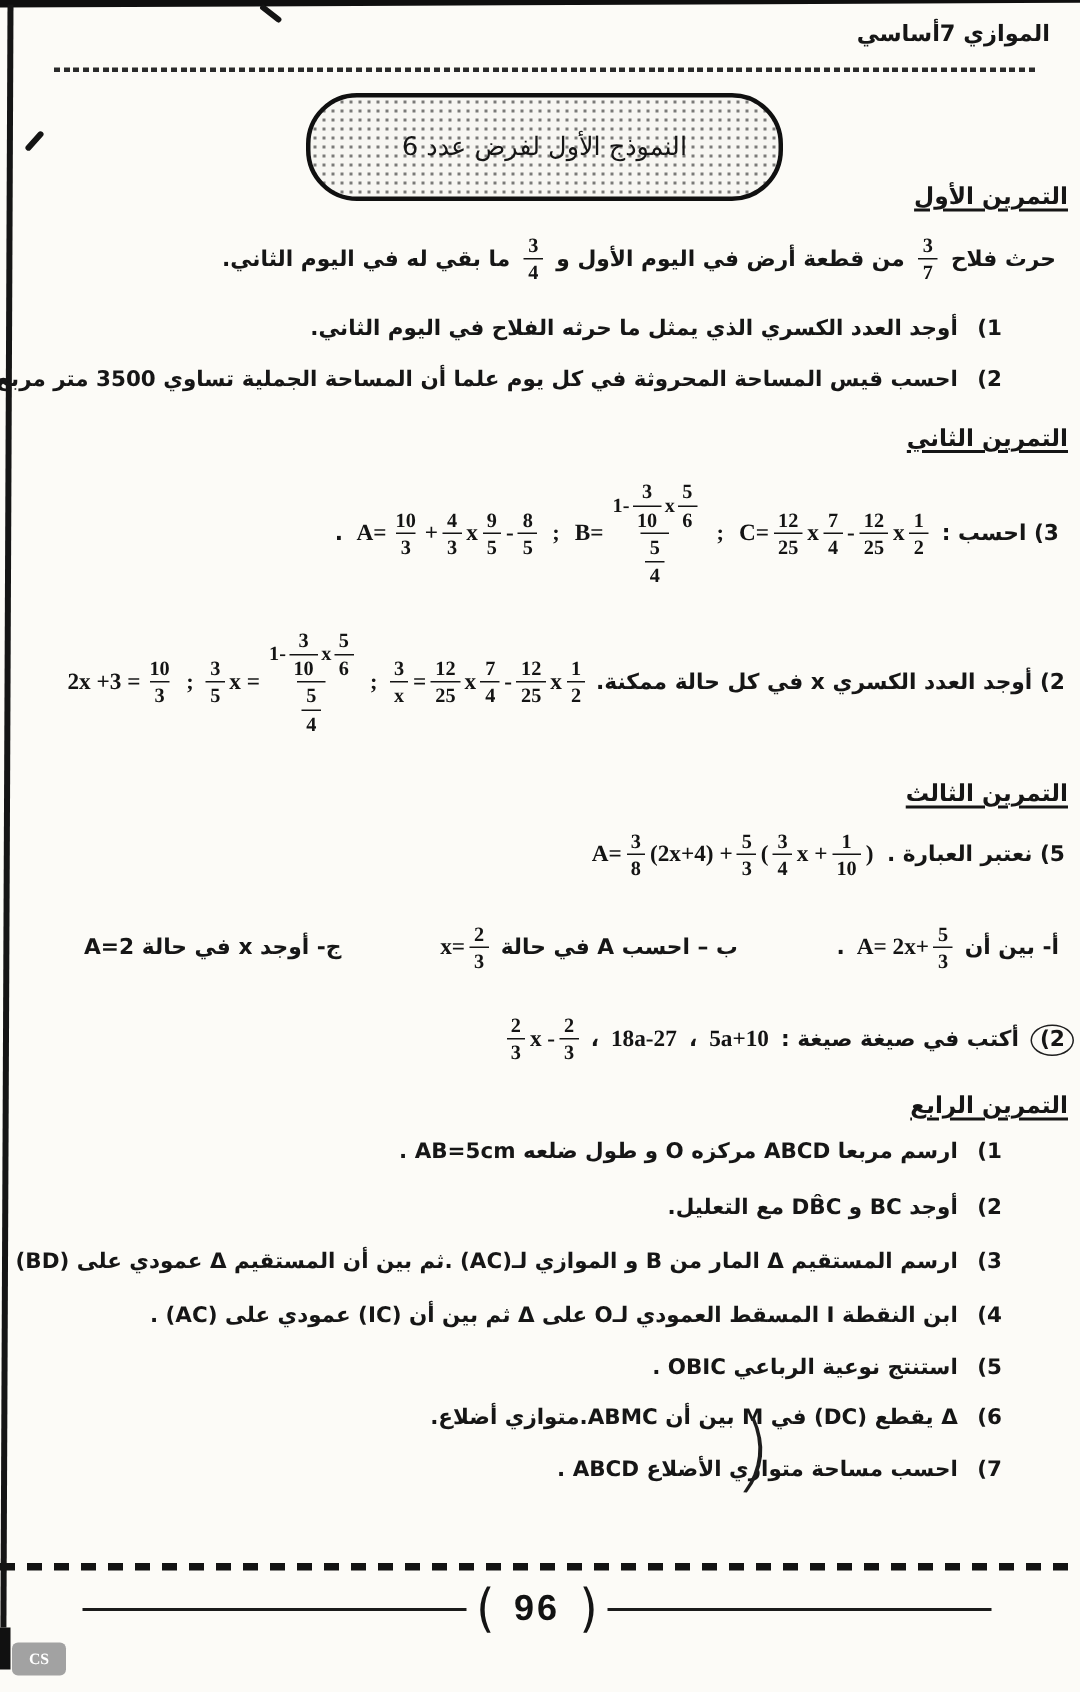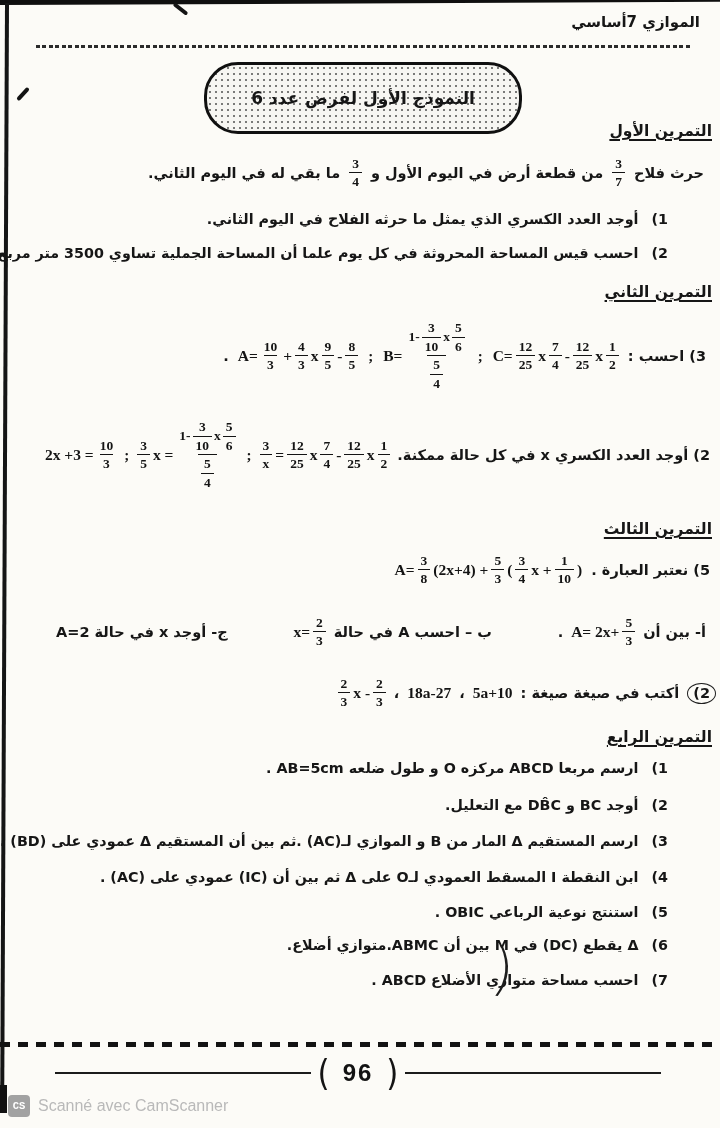--- a/index.html
+++ b/index.html
@@ -22,21 +22,21 @@
   .head-sep{position:absolute;top:45px;left:36px;right:28px;height:3.2px;
     background:repeating-linear-gradient(90deg,#2b2b2b 0 4px,transparent 4px 6.5px);}
   .title-box{
     position:absolute;top:62px;left:204px;width:312px;height:66px;
     border:3.5px solid #101010;border-radius:34px;
     background-color:#f7f6f2;
     background-image:radial-gradient(circle,rgba(20,20,20,.55) 1px,transparent 1.3px);
     background-size:6px 6px;
     display:flex;align-items:center;justify-content:center;
   }
-  .title-box span{font-size:17px;font-weight:700;direction:rtl;}
+  .title-box span{font-size:17px;font-weight:400;direction:rtl;}
   
   .ex-head{position:absolute;direction:rtl;font-size:15.5px;font-weight:800;
     text-decoration:underline;text-decoration-thickness:2px;text-underline-offset:3px;white-space:nowrap;}
   .h1{top:122px;right:8px}.h2{top:283px;right:8px}.h3{top:520px;right:8px}.h4{top:728px;right:8px}
   
   .mline{position:absolute;direction:rtl;display:flex;align-items:center;gap:9px;white-space:nowrap;font-size:14.5px;font-weight:600;}
   .tokrow{direction:rtl;display:inline-flex;align-items:center;gap:8px;white-space:nowrap;}
   .ar{direction:rtl;unicode-bidi:isolate;white-space:nowrap;}
   .math{direction:ltr;unicode-bidi:isolate;display:inline-flex;align-items:center;gap:3px;
     font-family:"Liberation Serif","DejaVu Serif",serif;font-size:15.5px;font-weight:600;color:#141414;}
@@ -62,21 +62,21 @@
   .l32{top:665px;right:4px;height:56px;gap:8px;}
   .circled{border:1.8px solid #1f1f1f;border-radius:50%;padding:1px 5px 2px;font-size:14.5px;font-weight:700;}
   
   .bottom-dash{position:absolute;top:1042px;left:0;right:0;height:4.5px;
     background:repeating-linear-gradient(90deg,#131313 0 10px,transparent 10px 18px);}
   .footer-row{position:absolute;top:1055px;left:55px;width:606px;height:36px;display:flex;align-items:center;gap:7px;}
   .fline{flex:1;border-top:2.6px solid #1b1b1b;}
   .fparen{font-size:31px;font-weight:400;line-height:1;transform:scaleY(1.12);color:#141414;}
   .fnum{font-size:24px;font-weight:700;letter-spacing:2px;color:#121212;font-family:Liberation Sans, sans-serif;padding:0 6px;}
   .watermark{position:absolute;top:1095px;left:8px;display:flex;align-items:center;gap:8px;}
-  .cs-badge{width:22px;height:22px;border-radius:4px;background:#a2a2a2;color:#fff;font-size:10.5px;font-weight:700;display:flex;align-items:center;justify-content:center;font-family:Liberation Mono, monospace;}
+  .cs-badge{width:36px;height:22px;border-radius:4px;background:#a2a2a2;color:#fff;font-size:10.5px;font-weight:700;display:flex;align-items:center;justify-content:center;font-family:Liberation Serif, serif;}
   .wm-text{color:#b9b9b9;font-size:16px;font-family:"Liberation Sans",sans-serif;}
 </style>
 </head>
 <body>
 
 <div class="page">
 
   <div class="top-edge"></div>
   <div class="left-edge"></div>
   <div class="corner-blob"></div>
@@ -380,16 +380,15 @@
   <div class="footer-row">
     <div class="fline"></div>
     <span class="fparen">(</span>
     <span class="fnum">96</span>
     <span class="fparen">)</span>
     <div class="fline"></div>
   </div>
 
   <div class="watermark">
     <span class="cs-badge">CS</span>
-    <span class="wm-text">Scanné avec CamScanner</span>
   </div>
 
 </div>
 
 </body></html>

